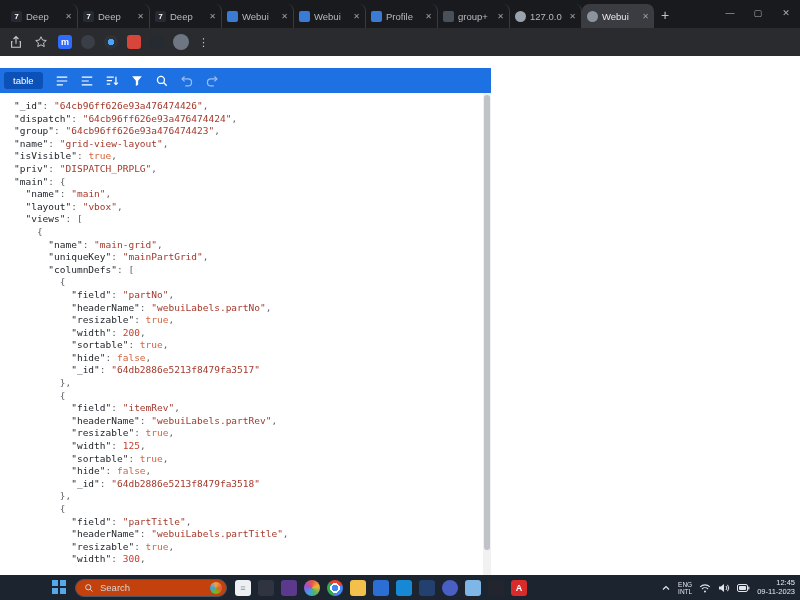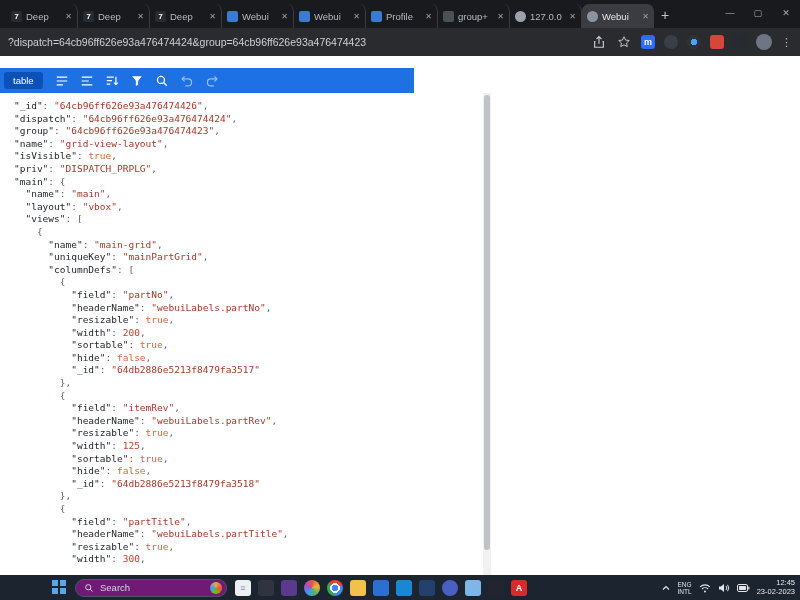--- a/index.html
+++ b/index.html
@@ -25,39 +25,39 @@
   .url{flex:1;color:#cdd0d4;font-size:10.5px;white-space:nowrap;overflow:hidden}
   .abar-icons{display:flex;align-items:center;gap:9px;flex:none}
   .aicon{width:16px;height:16px;display:flex;align-items:center;justify-content:center;color:#c6c9ce;font-size:12px}
   .ext{width:14px;height:14px;border-radius:3px;display:flex;align-items:center;justify-content:center;font-size:9px;font-weight:bold;color:#fff}
   .ext.circle{border-radius:50%}
   .avatar{width:16px;height:16px;border-radius:50%;background:#6e7683}
   .kebab{color:#c6c9ce;font-size:11px;letter-spacing:0}
 
   
   .page{position:absolute;top:56px;left:0;right:0;bottom:25px;background:#fff;overflow:hidden}
-  .jtoolbar{position:absolute;top:12px;left:0;width:414px;height:25px;background:var(--accent_blue,#1e71e3);display:flex;align-items:center;padding:0 4px;gap:2px}
+  .jtoolbar{position:absolute;top:12px;left:0;width:491px;height:25px;background:var(--accent_blue,#1e71e3);display:flex;align-items:center;padding:0 4px;gap:2px}
   .chip{background:var(--chip_blue,#0c51b8);color:#fff;font-size:9.5px;padding:3px 9px;border-radius:3px;margin-right:6px}
   .jicon{width:23px;height:19px;display:flex;align-items:center;justify-content:center}
   .jicon.dim{opacity:.55}
   .jsonview{position:absolute;top:41px;left:0;width:483px;bottom:0;overflow:hidden;font-family:"DejaVu Sans Mono",monospace;font-size:9.5px;line-height:12.6px;padding:3px 0 0 14px;white-space:pre}
   .jline{white-space:pre}
   .k{color:var(--json_key,#23272d)}
   .s{color:var(--json_string,#a5392c)}
   .b{color:var(--json_bool,#d2643c)}
   .n{color:var(--json_number,#c7402e)}
   .p{color:#5c6168}
   .scrollbar{position:absolute;top:37px;right:309px;width:8px;bottom:0;background:#f1f1f1}
   .thumb{position:absolute;top:2px;left:1px;width:6px;height:455px;border-radius:3px;background:#bfc3c7}
 
   
   .taskbar{position:absolute;left:0;right:0;bottom:0;height:25px;background:var(--taskbar_dark,#1c2430);display:flex;align-items:center;padding-left:52px;gap:8px}
   .start{width:15px;height:15px;display:grid;grid-template-columns:6.2px 6.2px;grid-template-rows:6.2px 6.2px;gap:1.6px;flex:none}
   .start i{background:#57a8e8}
-  .searchbox{width:152px;height:18px;border-radius:9px;background:#701a75;border:1px solid #4d5565;display:flex;align-items:center;padding:0 4px 0 8px;gap:6px;color:#d3d7dd;font-size:9.5px;flex:none}
+  .searchbox{width:152px;height:18px;border-radius:9px;background:#c2410c;border:1px solid #4d5565;display:flex;align-items:center;padding:0 4px 0 8px;gap:6px;color:#d3d7dd;font-size:9.5px;flex:none}
   .bing{margin-left:auto;width:12px;height:12px;border-radius:50%;background:conic-gradient(#f2a33c,#e8573f,#7fba00,#36a3e8,#f2a33c)}
   .apps{display:flex;align-items:center;gap:7px}
   .app{width:16px;height:16px;border-radius:3px;display:flex;align-items:center;justify-content:center;font-size:9px;font-weight:bold;color:#fff;flex:none}
   .app.multicolor{border-radius:50%;background:conic-gradient(#e8573f,#f2b03c,#58b55c,#3aa0e8,#a44fd0,#e8573f)}
   .app.chrome{border-radius:50%;background:radial-gradient(circle,#4285f4 0 3.2px,#fff 3.2px 4.8px,rgba(0,0,0,0) 4.8px),conic-gradient(from -45deg,#ea4335 0 33%,#4285f4 0 66%,#34a853 0 100%)}
   .tray{margin-left:auto;display:flex;align-items:center;gap:7px;padding-right:5px;color:#e2e5ea}
   .lang{font-size:6.5px;line-height:7px;text-align:center;color:#dfe3e8}
   .clock{font-size:7.5px;line-height:8.5px;text-align:right;color:#e6e9ee;white-space:nowrap}
   .trayicon{display:flex;align-items:center;justify-content:center}
 </style>
@@ -116,21 +116,20 @@
       </div>
     <div class="newtab">+</div>
     <div class="wincontrols">
       <span>—</span>
       <span>▢</span>
       <span>✕</span>
     </div>
   </div>
 
   <div class="addressbar">
-    <div class="url">?dispatch=64cb96ff626e93a476474424&amp;group=64cb96ff626e93a476474423</div>
     <div class="abar-icons">
       <span class="aicon">
         <svg width="14" height="14" viewBox="0 0 16 16">
             <path d="M8 10V2.5M5.2 4.6 8 1.8l2.8 2.8" stroke="#c6c9ce" stroke-width="1.3" fill="none"></path>
             <path d="M4 7.5H3v6.5h10V7.5h-1" stroke="#c6c9ce" stroke-width="1.3" fill="none"></path>
           </svg>
       </span>
       <span class="aicon">
         <svg width="14" height="14" viewBox="0 0 16 16">
             <path d="m8 2 1.8 3.8 4.2.5-3.1 2.8.8 4.1L8 11.2 4.3 13.2l.8-4.1L2 6.3l4.2-.5L8 2z" fill="none" stroke="#c6c9ce" stroke-width="1.1"></path>
@@ -250,18 +249,18 @@
       </span>
       <span class="trayicon">
         <svg width="13" height="8" viewBox="0 0 13 8">
             <rect x="0.5" y="0.5" width="10" height="7" rx="1.5" stroke="#e2e5ea" fill="none"></rect>
             <rect x="2" y="2" width="7" height="4" rx="0.8" fill="#e2e5ea"></rect>
             <rect x="11.2" y="2.5" width="1.2" height="3" rx="0.5" fill="#e2e5ea"></rect>
           </svg>
       </span>
       <div class="clock">
         <div>12:45</div>
-        <div>23-02-2023</div>
+        <div>09-11-2023</div>
       </div>
     </div>
   </div>
 
 </div>
 
 </body></html>

